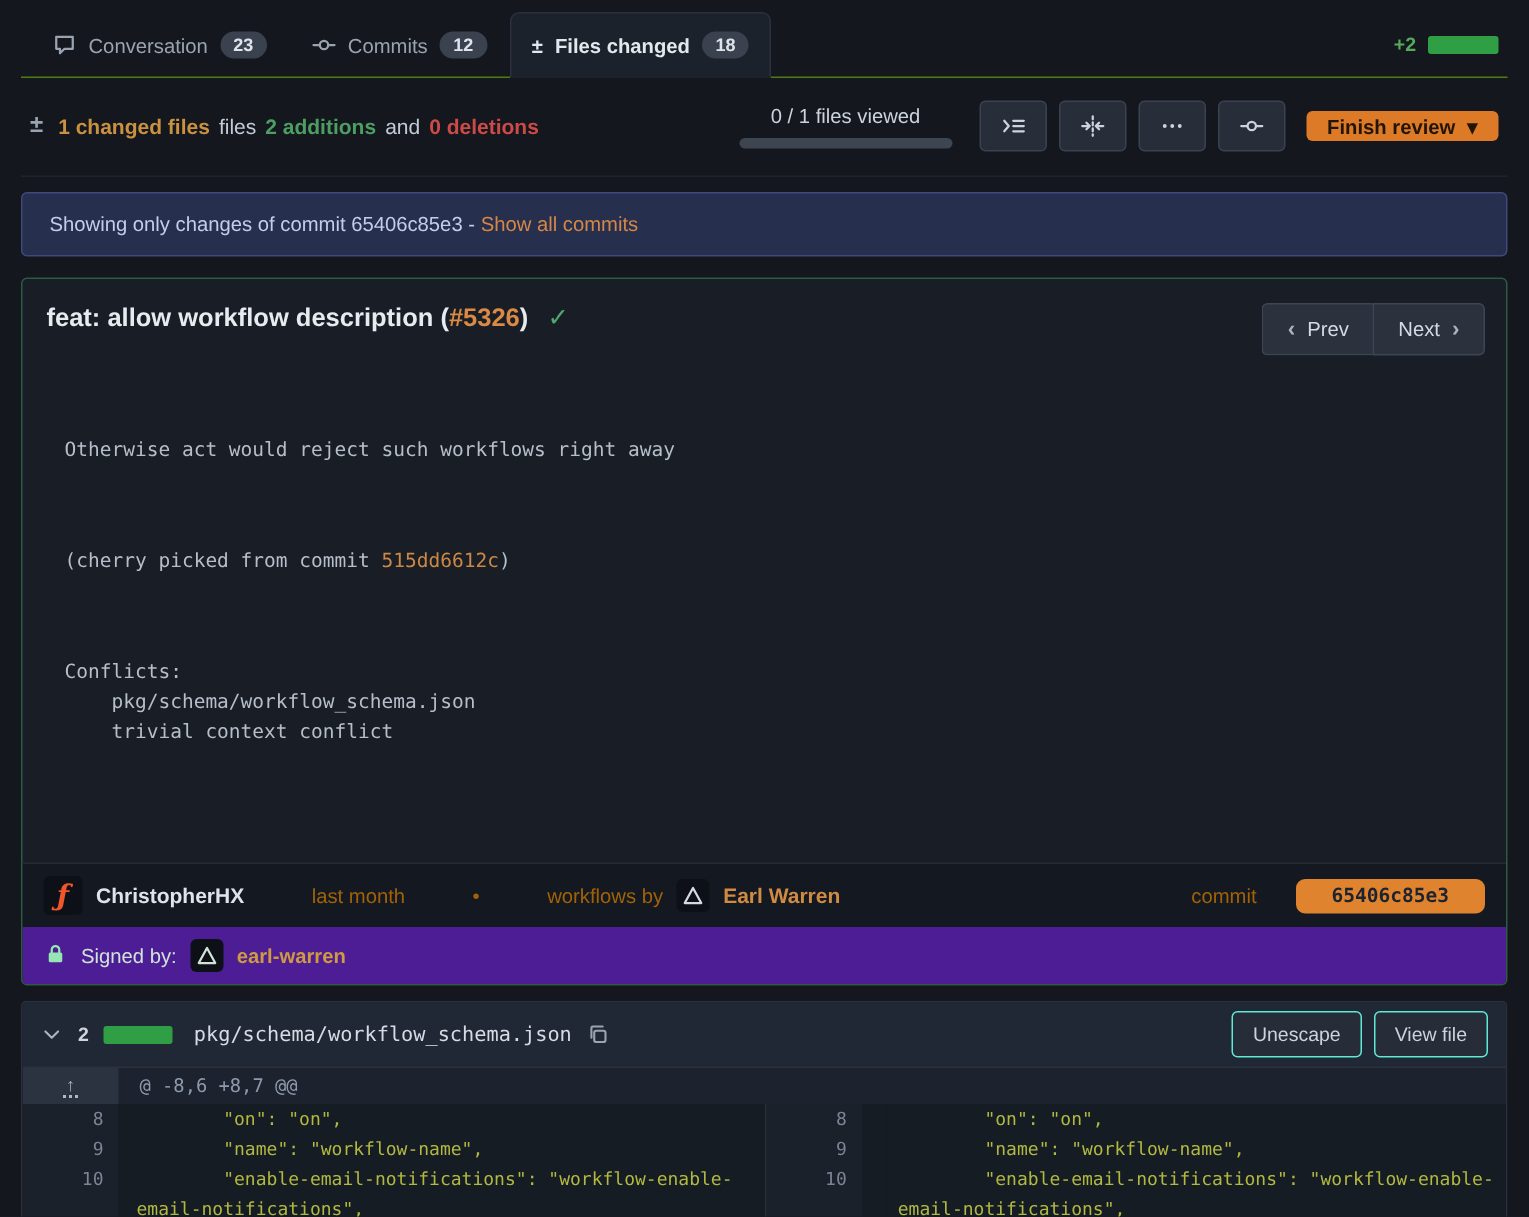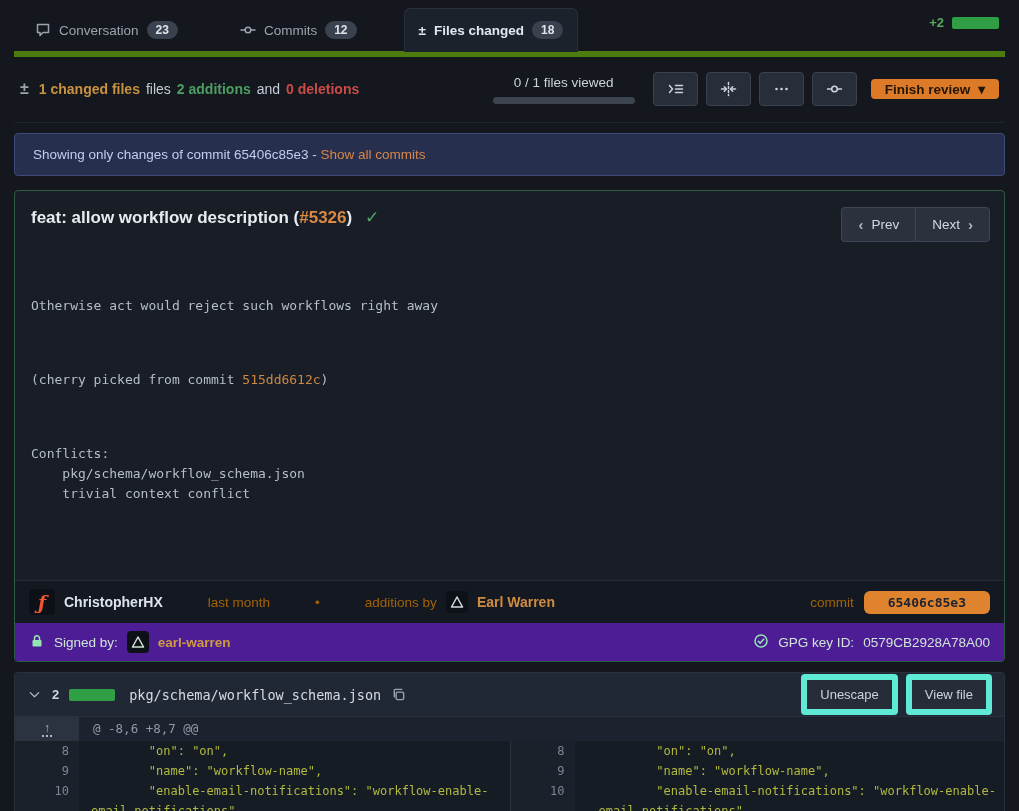--- a/index.html
+++ b/index.html
@@ -4,21 +4,21 @@
 <style>
   * { box-sizing: border-box; margin: 0; padding: 0; }
   html,body { width:1019px; height:811px; overflow:hidden; }
   body {
     background:#14171e; color:#d3dae3;
     font-family:"Liberation Sans","DejaVu Sans",sans-serif; font-size:13.5px;
   }
   .page { padding:8px 14px 0 14px; }
 
   
-  .tabbar { display:flex; align-items:center; border-bottom:6px solid #4d7c0f; padding:0 6px;gap:32px; }
+  .tabbar { display:flex; align-items:flex-end; border-bottom:1px solid #4d7c0f; padding:0 6px; }
   .tab { display:inline-flex; align-items:center; gap:8px; padding:12px 14px; color:#9aa4b0;
          cursor:pointer; border:1px solid transparent; border-radius:6px 6px 0 0; margin-bottom:-1px; }
   .tab.active { background:#1c222b; border-color:#2a313c; border-bottom-color:#1c222b; color:#e3e8ee; font-weight:bold; }
   .tab .ticon { display:inline-flex; color:inherit; }
   .badge { background:#3a4250; color:#dfe4ea; font-size:12px; font-weight:bold;
            padding:2px 9px; border-radius:10px; }
   .diffstat-top { margin-left:auto; display:flex; align-items:center; gap:8px; padding-bottom:14px; }
   .diffstat-top .plus { color:#57ab5d; font-weight:bold; font-size:13px; }
   .statbar-top { width:47px; height:12px; background:#2f9e44; border-radius:2px; }
 
@@ -49,52 +49,52 @@
   .commit-head { display:flex; align-items:flex-start; padding:16px 14px 4px 16px; }
   .commit-title { font-size:17px; font-weight:bold; color:#e7ebf0; }
   .commit-title .issue { color:#da8a45; }
   .commit-title .chk { color:#4fa96d; margin-left:8px; font-weight:bold; }
   .prevnext { margin-left:auto; display:flex; }
   .pn-btn { background:#2b323e; border:1px solid #3d4654; color:#d3dae3; font-size:13.5px;
             padding:8px 16px; cursor:pointer; display:inline-flex; align-items:center; gap:8px; }
   .pn-btn.prev { border-radius:4px 0 0 4px; border-right:none; }
   .pn-btn.next { border-radius:0 4px 4px 0; }
   .pn-chev { font-size:15px; font-weight:bold; color:#aab4c0; }
-  .commit-msg { margin:10px 16px 22px 16px; font-family:"DejaVu Sans Mono",monospace;
+  .commit-msg { margin:10px 16px 22px 28px; font-family:"DejaVu Sans Mono",monospace;
                 font-size:13px; line-height:20px; color:#b6bec9; white-space:pre; }
   .commit-msg .block { margin-bottom:14px; }
   .commit-msg a { color:#cc8844; text-decoration:none; cursor:pointer; }
   .author-row { display:flex; align-items:center; gap:9px; background:#141921; border-top:1px solid #242b36; padding:8px 14px; }
   .avatar { width:26px; height:26px; border-radius:4px; background:#0d1117; display:inline-flex;
             align-items:center; justify-content:center; }
   .avatar .fglyph { color:#f0552b; font-weight:bold; font-style:italic; font-size:19px; font-family:"DejaVu Serif",serif; }
   .avatar.small { width:22px; height:22px; }
   .author-name { font-weight:bold; color:#dee4ec; font-size:14px; cursor:pointer; }
   .muted { color:#a16207; font-size:13.5px;padding-left:36px; }
   .committer-name { font-weight:bold; color:#d08b43; font-size:14px; cursor:pointer; }
-  .author-right { margin-left:auto; display:flex; align-items:center; gap:10px; }
+  .author-right { margin-left:auto; display:flex; align-items:center; gap:26px; }
   .sha-badge { background:#e0832f; color:#1d242e; font-family:"DejaVu Sans Mono",monospace; font-size:13px;
                font-weight:bold; padding:4px 24px; border-radius:6px; cursor:pointer; }
   .signed-row { display:flex; align-items:center; gap:9px; background:#4c1d95; padding:8px 14px;
                 color:#cfe4d7; font-size:13.5px; }
   .mint { color:#96e6b4; }
   .signer { color:#cf9a42; font-weight:bold; cursor:pointer; }
   .signed-right { margin-left:auto; display:flex; align-items:center; gap:9px; }
 
   
   .file-box { margin-top:10px; border:1px solid #2a313c; border-bottom:none; border-radius:4px 4px 0 0; overflow:hidden; }
   .file-header { display:flex; align-items:center; gap:10px; background:#202835; padding:7px 12px;
                  border-bottom:1px solid #2a313c; height:44px; }
   .chev-btn { color:#aab4c0; cursor:pointer; display:inline-flex; }
   .fcount { font-weight:bold; font-size:13px; color:#cfd6de; }
   .fstatbar { width:46px; height:12px; background:#2f9e44; border-radius:2px; }
   .fpath { font-family:"DejaVu Sans Mono",monospace; font-size:13.5px; color:#d6dce4; margin-left:4px; }
   .copy-btn { color:#9aa4b1; cursor:pointer; display:inline-flex; }
   .file-header-right { margin-left:auto; display:flex; gap:8px; }
-  .ghost-btn { background:#262d39; border:6px solid #5eead4; border-radius:4px; padding:7px 13px;
+  .ghost-btn { background:#262d39; border:1px solid #5eead4; border-radius:4px; padding:7px 13px;
                font-size:13px; color:#cbd3dc; cursor:pointer; }
 
   .hunk-row { display:flex; align-items:stretch; background:#1c232e; }
   .hunk-gut { width:64px; flex:none; background:#2b3240; display:flex; align-items:center; justify-content:center; cursor:pointer; }
   .expand-ic { color:#aeb9c6; font-size:12px; line-height:12px; border-bottom:2px dotted #aeb9c6; padding:0 2px 1px 2px; }
   .hunk-code { flex:1; font-family:"DejaVu Sans Mono",monospace; font-size:12.5px; color:#8e99ac;
                line-height:24px; padding-left:14px; }
 
   .drow { display:flex; align-items:stretch; }
   .dhalf { flex:1 1 50%; display:flex; min-width:0; }
@@ -237,21 +237,21 @@
     pkg/schema/workflow_schema.json
     trivial context conflict</div>
     </div>
     <div class="author-row">
       <span class="avatar">
           <span class="fglyph">ƒ</span>
         </span>
       <span class="author-name">ChristopherHX</span>
       <span class="muted">last month</span>
       <span class="muted">•</span>
-      <span class="muted">additions by</span>
+      <span class="muted">workflows by</span>
       <span class="avatar small">
         <svg width="16" height="16" viewBox="0 0 16 16" stroke="#56695c">
             <polygon points="8,3 13.5,13 2.5,13"></polygon>
           </svg>
       </span>
       <span class="committer-name">Earl Warren</span>
       <div class="author-right">
         <span class="muted">commit</span>
         <span class="sha-badge">65406c85e3</span>
       </div>
@@ -263,30 +263,20 @@
             <path d="M5.5 7 V5.2 a2.5 2.5 0 0 1 5 0 V7"></path>
           </svg>
       </span>
       <span>Signed by:</span>
       <span class="avatar small">
         <svg width="16" height="16" viewBox="0 0 16 16" stroke="#4f6d58">
             <polygon points="8,3 13.5,13 2.5,13"></polygon>
           </svg>
       </span>
       <span class="signer">earl-warren</span>
-      <div class="signed-right">
-        <span class="mint">
-          <svg width="16" height="16" viewBox="0 0 16 16">
-              <circle cx="8" cy="8" r="6"></circle>
-              <polyline points="5.3,8.2 7.2,10.1 10.7,6.3"></polyline>
-            </svg>
-        </span>
-        <span>GPG key ID:</span>
-        <span>0579CB2928A78A00</span>
-      </div>
     </div>
   </section>
 
   <section class="file-box">
     <div class="file-header">
       <span class="chev-btn">
         <svg width="15" height="15" viewBox="0 0 16 16">
             <polyline points="3.5,6 8,10.5 12.5,6"></polyline>
           </svg>
       </span>

